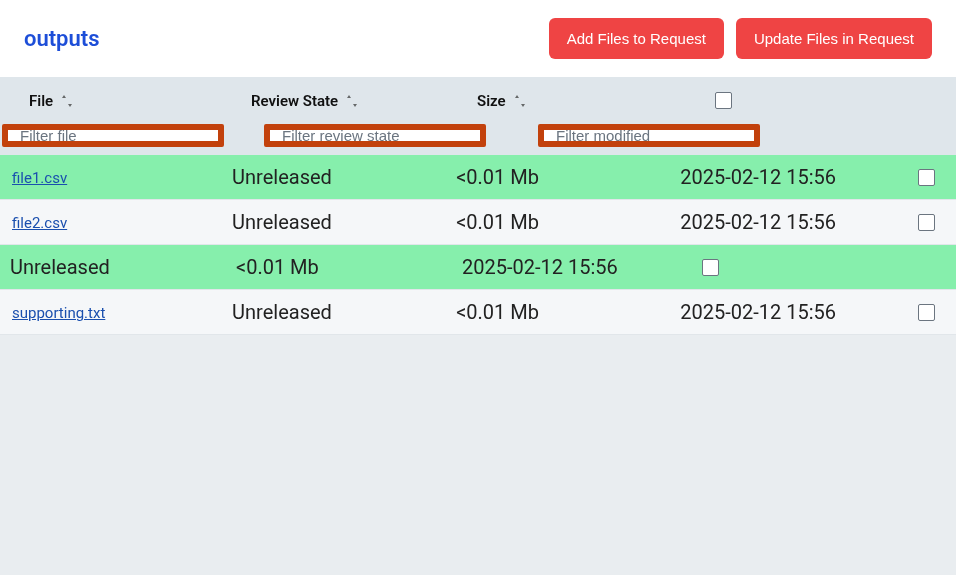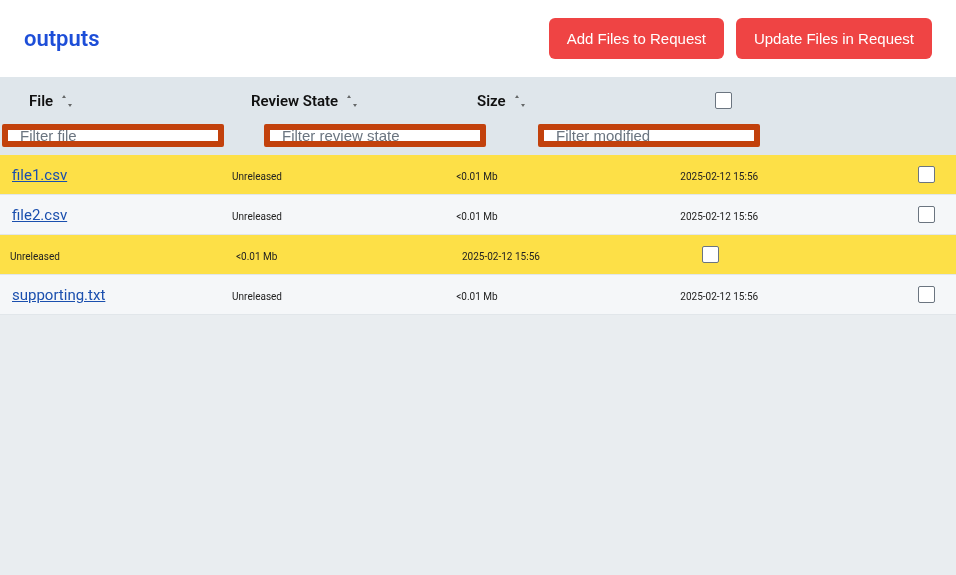--- a/index.html
+++ b/index.html
@@ -105,33 +105,33 @@
     .filter-review { width: 222px; margin-left: 36px; }
     .filter-size { width: 222px; }
     .filter-modified { width: 222px; margin-left: 48px; }
     .data-row {
       display: flex;
       align-items: center;
       padding: 10px 10px;
       border-bottom: 1px solid #e1e6ea;
     }
     .data-row.even {
-      background: #fde047;
+      background: #86efac;
     }
     .data-row.odd {
       background: #f5f7f9;
     }
     .file-link {
       color: #1a4fae;
       text-decoration: underline;
       font-size: 15px;
       cursor: pointer;
     }
     .cell-text {
-      font-size: 10px;
+      font-size: 20px;
       color: #222;
     }
     .checkbox {
       width: 17px;
       height: 17px;
       border: 1.5px solid #6b7580;
       border-radius: 2px;
       background: #fff;
       cursor: pointer;
     }

